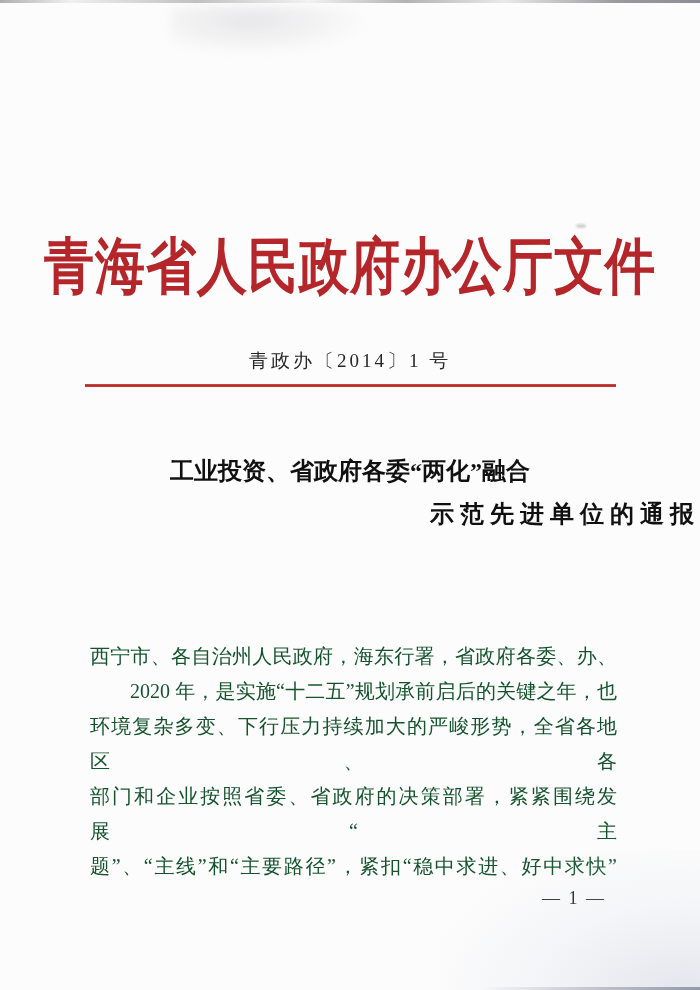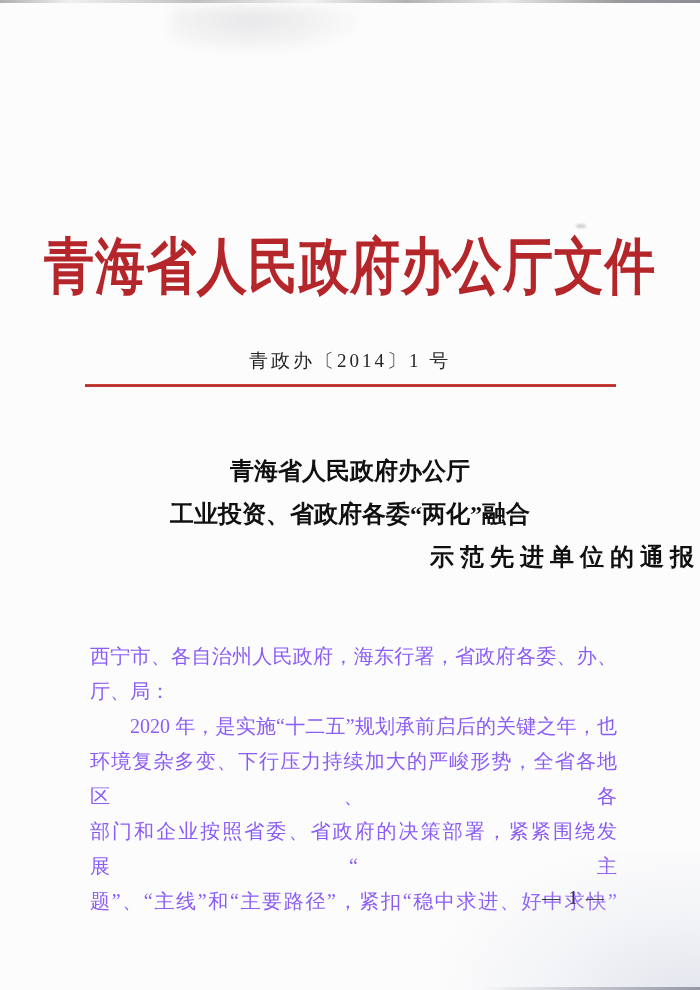--- a/index.html
+++ b/index.html
@@ -60,21 +60,21 @@
   .title-block {
     position: absolute; top: 450px; left: 0; width: 100%;
     text-align: center; color: #101010;
     font-size: 24px; font-weight: bold; line-height: 43px;
   }
   .title-line { white-space: nowrap; }
   .title-line.spaced { letter-spacing: 6px; text-align: right; }
   
   .body-block {
     position: absolute; top: 639px; left: 90px; width: 527px;
-    color: #8b5cf6; font-size: 20px; line-height: 35px;
+    color: #14532d; font-size: 20px; line-height: 35px;
   }
   .body-line { white-space: normal; }
   .body-line.just { text-align: justify; text-align-last: justify; }
   .body-line.indent { text-indent: 2em; }
   
   .page-number {
     position: absolute; top: 888px; left: 0; width: 606px;
     text-align: right;
     font-size: 18px; letter-spacing: 2px; color: #1c1c1c;
   }
@@ -88,28 +88,26 @@
   <div class="scan-smudge-top"></div>
   <div class="scan-speck"></div>
 
   <div class="letterhead">青海省人民政府办公厅文件</div>
 
   <div class="doc-number">青政办〔2014〕1 号</div>
 
   <div class="red-rule"></div>
 
   <div class="title-block">
-    <div class="title-line">青海省人民政府办公厅</div>
     <div class="title-line">工业投资、省政府各委“两化”融合</div>
     <div class="title-line spaced">示范先进单位的通报</div>
   </div>
 
   <div class="body-block">
     <div class="body-line just">西宁市、各自治州人民政府，海东行署，省政府各委、办、</div>
-    <div class="body-line">厅、局：</div>
     <div class="body-line just indent">2020 年，是实施“十二五”规划承前启后的关键之年，也</div>
     <div class="body-line just">环境复杂多变、下行压力持续加大的严峻形势，全省各地区、各</div>
     <div class="body-line just">部门和企业按照省委、省政府的决策部署，紧紧围绕发展“主</div>
     <div class="body-line just">题”、“主线”和“主要路径”，紧扣“稳中求进、好中求快”</div>
   </div>
 
   <div class="page-number">— 1 —</div>
 
   <div class="scan-corner"></div>
   <div class="scan-bottom-edge"></div>

